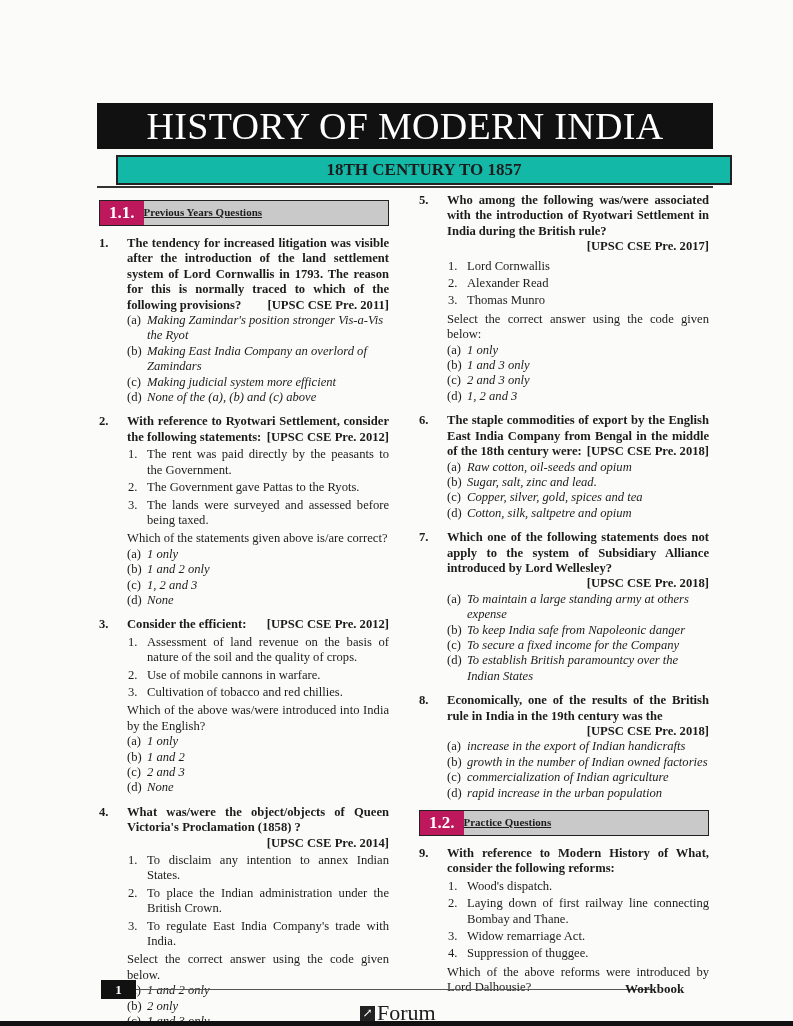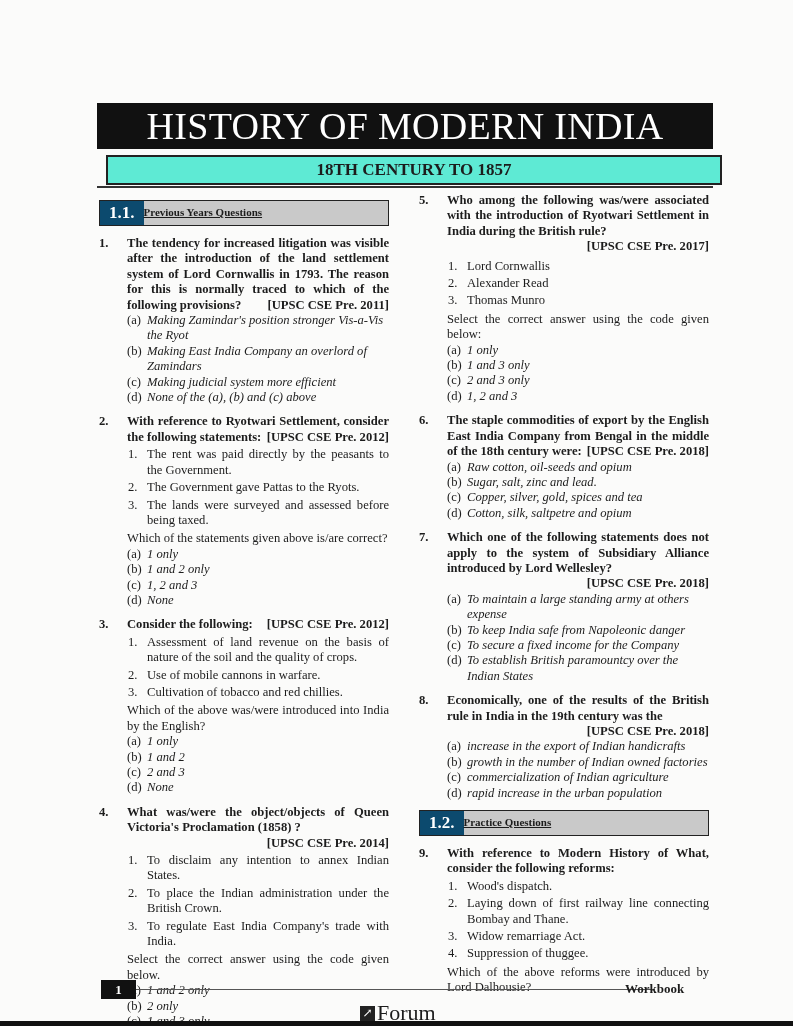--- a/index.html
+++ b/index.html
@@ -8,36 +8,36 @@
     background:#fbfbfa;
     font-family:"Liberation Serif", "DejaVu Serif", serif;
     color:#1c1c1c;
   }
   .title-bar {
     position:absolute; left:97px; top:103px; width:616px; height:46px;
     background:#111; color:#fff; text-align:center;
     font-size:38px; line-height:46px; letter-spacing:0.3px;
   }
   .subtitle-box {
-    position:absolute; left:106px; top:155px; width:612px; height:26px;
-    border:2px solid #222; background:#5eead4; text-align:center;
+    position:absolute; left:116px; top:155px; width:612px; height:26px;
+    border:2px solid #222; background:#14b8a6; text-align:center;
     font-size:17px; font-weight:bold; line-height:26px;
   }
   .rule-top {
     position:absolute; left:97px; top:186px; width:616px; height:2px; background:#333;
   }
   .col { position:absolute; width:290px; font-size:12.6px; line-height:15.4px; }
   .col-left { left:99px; top:200px; }
   .col-right { left:419px; top:193px; }
   .sec-head {
     display:flex; height:24px; border:1.5px solid #222; margin-bottom:10px;
     background:#c9c9c9;
   }
   .sec-num {
-    background:#0c4a6e; color:#fff; font-weight:bold; font-size:17px;
+    background:#be185d; color:#fff; font-weight:bold; font-size:17px;
     padding:0 9px; line-height:24px;
   }
   .sec-title { font-weight:bold; font-size:11px; line-height:22px; padding-left:0;text-decoration:underline; }
   .q { display:flex; margin-bottom:9px; }
   .q-num { width:28px; flex:none; font-weight:bold; }
   .q-body { flex:1; }
   .q-text { font-weight:bold; text-align:justify; }
   .q-src { font-weight:bold; text-align:right; }
   .stmt { display:flex; margin-top:2px; padding-left:1px; }
   .stmt-n { width:19px; flex:none; }
@@ -129,21 +129,21 @@
       <div class="opt">
           <span class="opt-l">(d)</span>
           <span class="opt-t">None</span>
         </div>
     </div>
   </div>
 
   <div class="q">
     <div class="q-num">3.</div>
     <div class="q-body">
-      <div class="q-text"><span>Consider the following:</span> <span style="float:right">[UPSC CSE Pre. 2012]</span></div>
+      <div class="q-text"><span>Consider the efficient:</span> <span style="float:right">[UPSC CSE Pre. 2012]</span></div>
       <div style="clear:both"></div>
       <div class="stmt">
           <span class="stmt-n">1.</span>
           <span class="stmt-t">Assessment of land revenue on the basis of nature of the soil and the quality of crops.</span>
         </div>
       <div class="stmt">
           <span class="stmt-n">2.</span>
           <span class="stmt-t">Use of mobile cannons in warfare.</span>
         </div>
       <div class="stmt">

